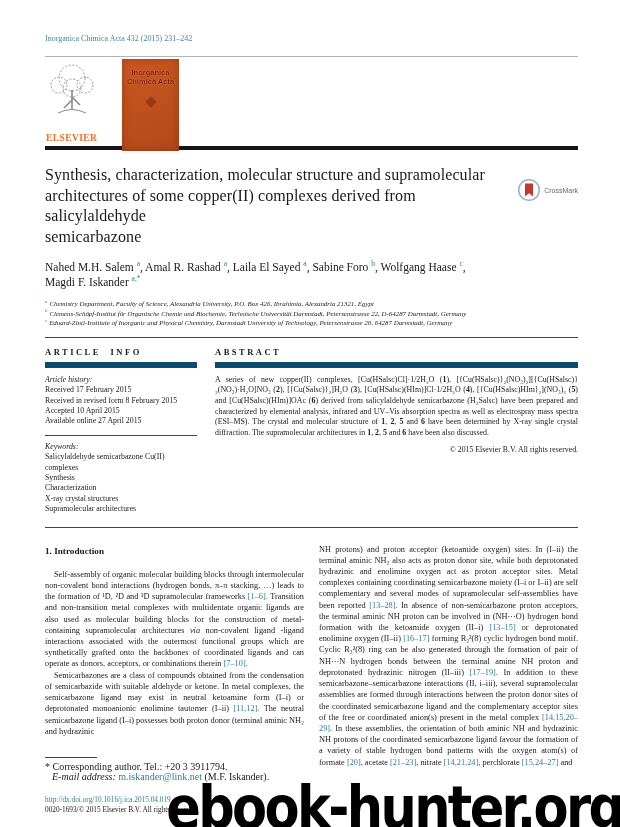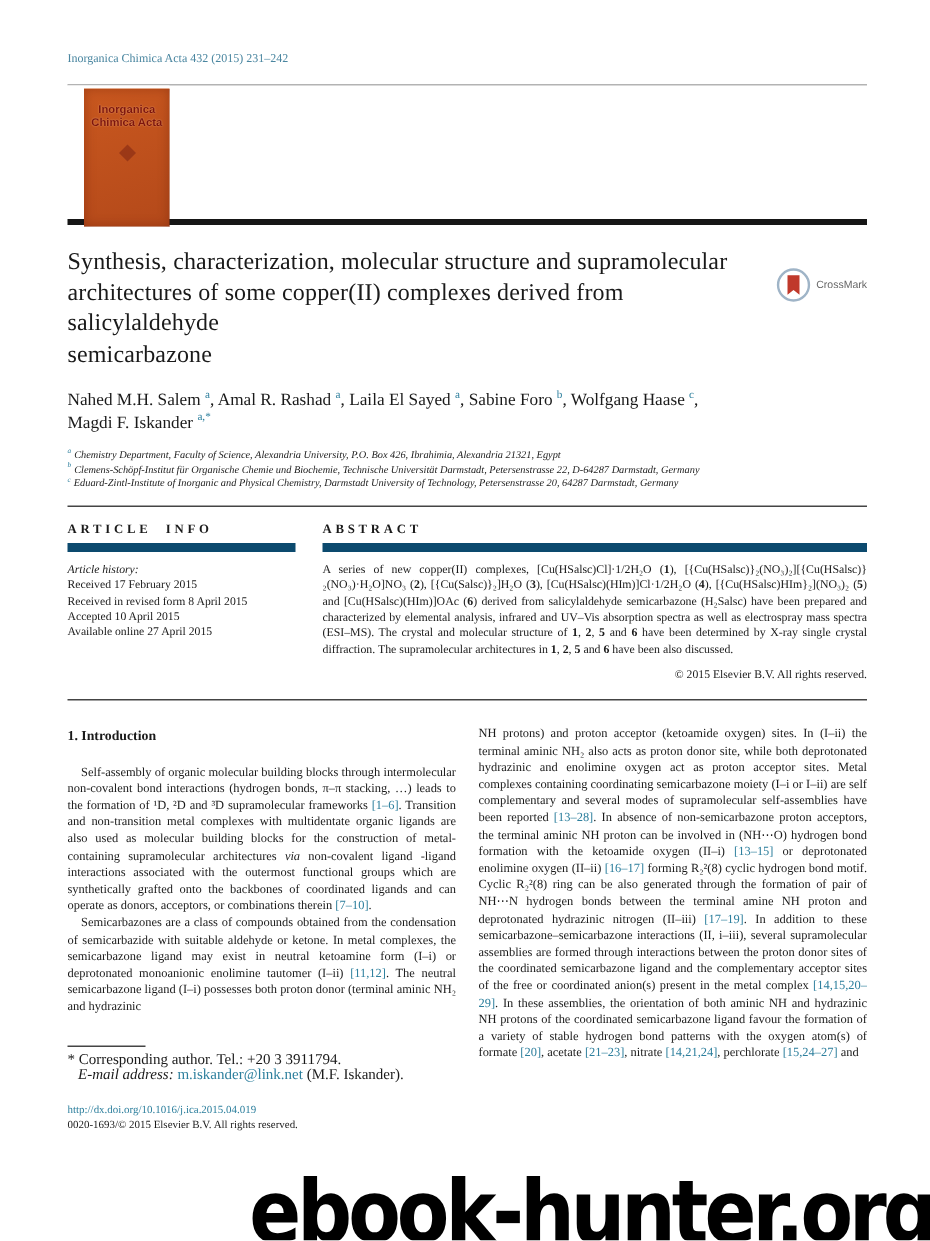--- a/index.html
+++ b/index.html
@@ -74,20 +74,37 @@
              transform:scaleX(.88);transform-origin:100% 100%;}
 </style>
 </head>
 <body>
 
 <div class="page">
 
   <div class="journal-ref">Inorganica Chimica Acta 432 (2015) 231–242</div>
 
   <div class="header-band">
+    <div class="logo-box">
+      <svg width="54" height="66" viewBox="0 0 54 66">
+        <g fill="none" stroke="#9a9a9a" stroke-width="1">
+          <circle cx="27" cy="18" r="13" stroke-dasharray="2 1.6"></circle>
+          <circle cx="14" cy="25" r="8" stroke-dasharray="2 1.6"></circle>
+          <circle cx="40" cy="25" r="8" stroke-dasharray="2 1.6"></circle>
+          <circle cx="27" cy="28" r="9" stroke-dasharray="2 1.6"></circle>
+        </g>
+        <g fill="none" stroke="#8a8a8a" stroke-width="1.6">
+          <path d="M27 30 L27 50"></path>
+          <path d="M27 40 L19 48"></path>
+          <path d="M27 37 L35 45"></path>
+        </g>
+        <path d="M13 53 q14 -7 28 0" fill="none" stroke="#8a8a8a" stroke-width="1"></path>
+      </svg>
+      <div class="elsevier-text">ELSEVIER</div>
+    </div>
     <div class="cover-box">
       <div class="cover">
         <div class="cover-title">
           <span>Inorganica</span><br>
           <span>Chimica Acta</span>
         </div>
         <div class="cover-emblem"></div>
       </div>
     </div>
   </div>
@@ -118,23 +135,31 @@
       <span class="aff-sup">c</span><span>Eduard-Zintl-Institute of Inorganic and Physical Chemistry, Darmstadt University of Technology, Petersenstrasse 20, 64287 Darmstadt, Germany</span>
     </div>
   </div>
 
   <div class="info-section">
     <div class="col-info">
       <div class="sec-heading">ARTICLE INFO</div>
       <div class="history">
         <div class="ital-label">Article history:</div>
         <div>Received 17 February 2015</div>
-        <div>Received in revised form 8 April 2015</div>
+        <div>Received in revised form 8 February 2015</div>
         <div>Accepted 10 April 2015</div>
         <div>Available online 27 April 2015</div>
+      </div>
+      <div class="kw-block keywords">
+        <div class="ital-label">Keywords:</div>
+        <div>Salicylaldehyde semicarbazone Cu(II) complexes</div>
+        <div>Synthesis</div>
+        <div>Characterization</div>
+        <div>X-ray crystal structures</div>
+        <div>Supramolecular architectures</div>
       </div>
     </div>
     <div class="col-abs">
       <div class="sec-heading">ABSTRACT</div>
       <div class="abs-text"><span class="">A series of new copper(II) complexes, [Cu(HSalsc)Cl]·1/2H₂O (</span><span class="seg-b">1</span><span class="">), [{Cu(HSalsc)}₂(NO₃)₂][{Cu(HSalsc)}₂(NO₃)·H₂O]NO₃ (</span><span class="seg-b">2</span><span class="">), [{Cu(Salsc)}₂]H₂O (</span><span class="seg-b">3</span><span class="">), [Cu(HSalsc)(HIm)]Cl·1/2H₂O (</span><span class="seg-b">4</span><span class="">), [{Cu(HSalsc)HIm}₂](NO₃)₂ (</span><span class="seg-b">5</span><span class="">) and [Cu(HSalsc)(HIm)]OAc (</span><span class="seg-b">6</span><span class="">) derived from salicylaldehyde semicarbazone (H₂Salsc) have been prepared and characterized by elemental analysis, infrared and UV–Vis absorption spectra as well as electrospray mass spectra (ESI–MS). The crystal and molecular structure of </span><span class="seg-b">1</span><span class="">, </span><span class="seg-b">2</span><span class="">, </span><span class="seg-b">5</span><span class=""> and </span><span class="seg-b">6</span><span class=""> have been determined by X-ray single crystal diffraction. The supramolecular architectures in </span><span class="seg-b">1</span><span class="">, </span><span class="seg-b">2</span><span class="">, </span><span class="seg-b">5</span><span class=""> and </span><span class="seg-b">6</span><span class=""> have been also discussed.</span></div>
       <div class="abs-copyright">© 2015 Elsevier B.V. All rights reserved.</div>
     </div>
   </div>
 
   <div class="section-bottom-rule"></div>

